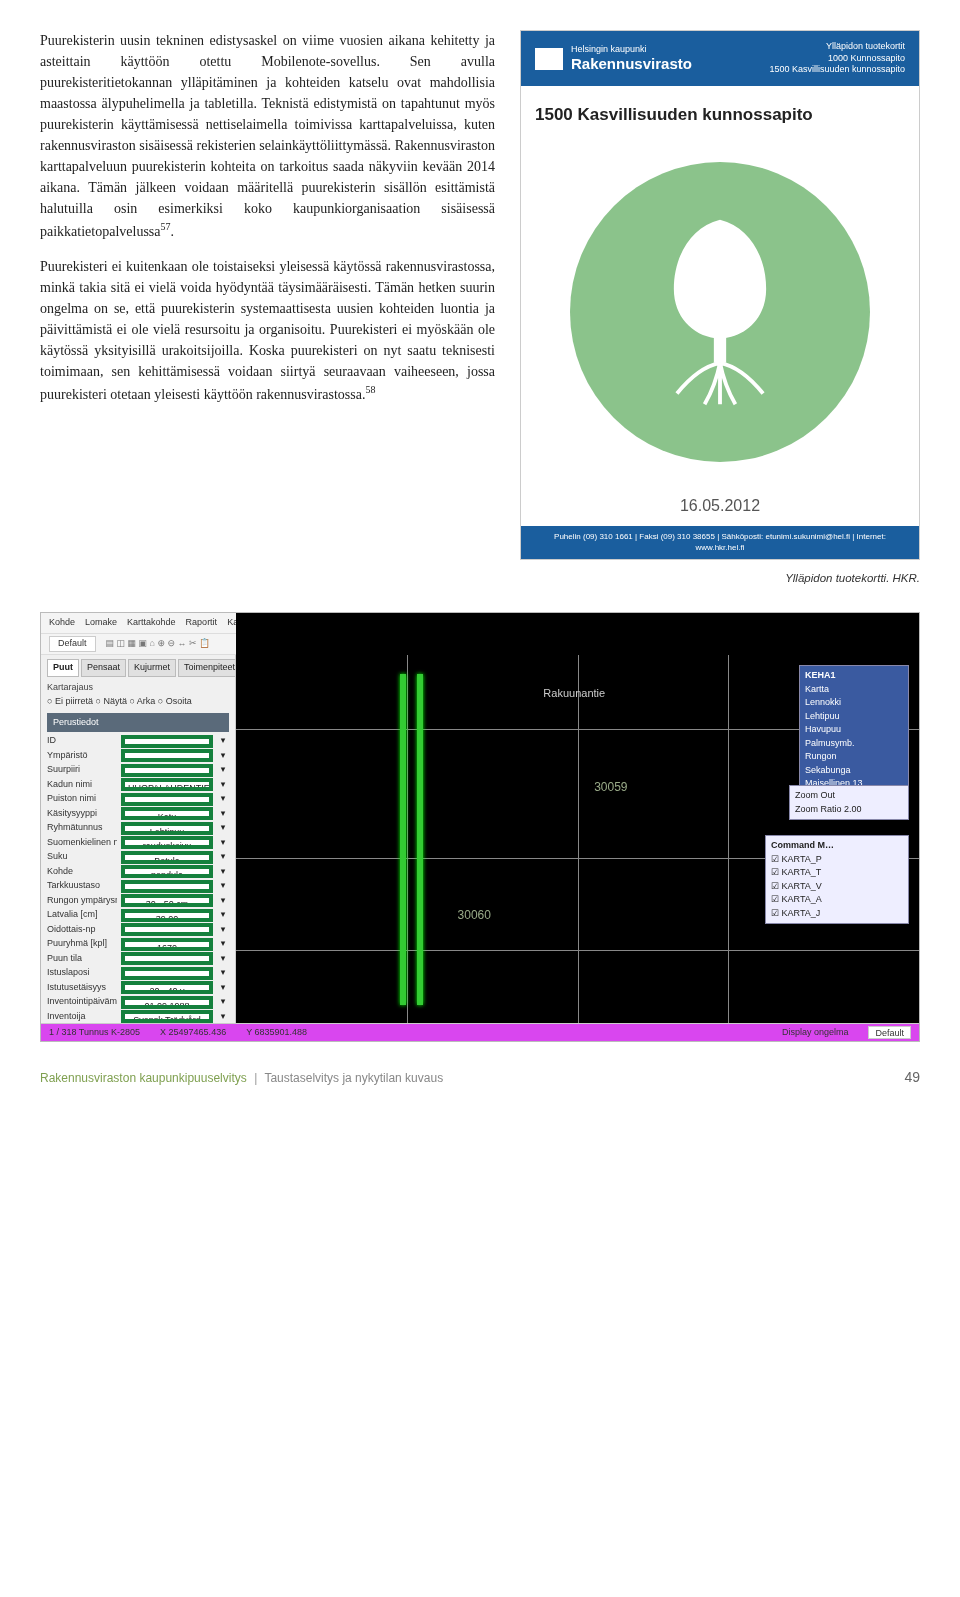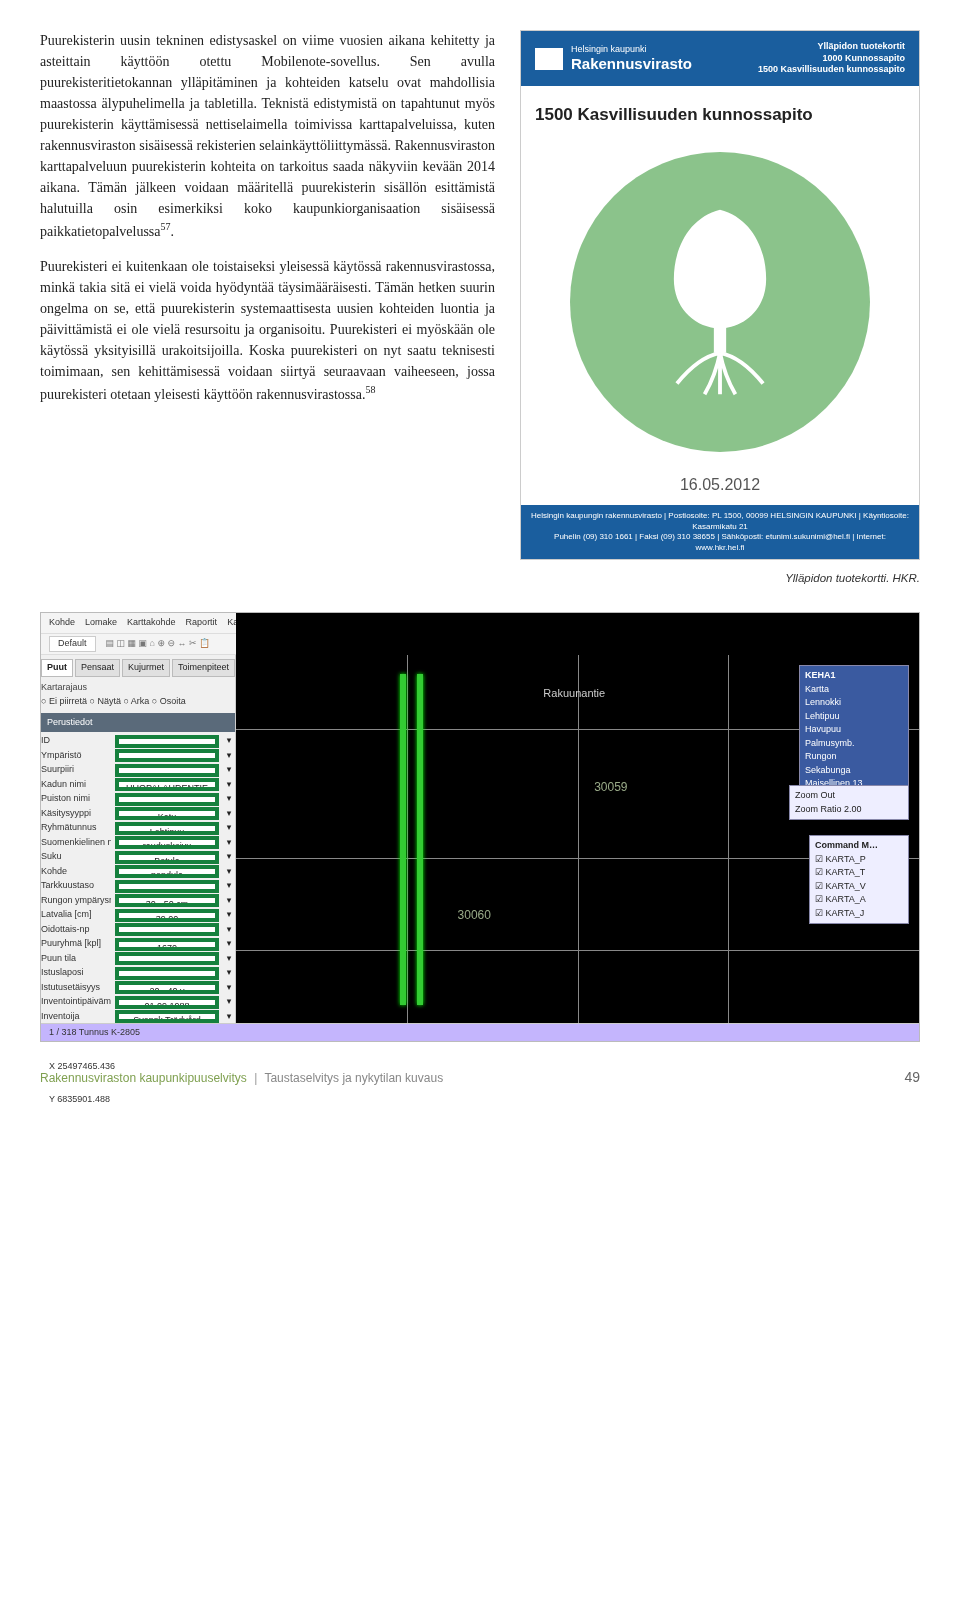--- a/index.html
+++ b/index.html
@@ -60,21 +60,20 @@
   .tk-left-text {
     font-size: 12px;
     line-height: 1.2;
   }
   .tk-left-text .l1 { font-size: 9px; }
   .tk-left-text .l2 { font-size: 15px; font-weight: bold; }
   .tk-right-text {
     font-size: 9px;
     text-align: right;
     line-height: 1.3;
-    font-weight: bold;
   }
   .tk-title {
     font-family: Arial, sans-serif;
     font-size: 17px;
     font-weight: bold;
     color: #222;
     padding: 16px 14px 6px 14px;
   }
   .tk-body {
     flex: 1;
@@ -127,21 +126,21 @@
     border: 1px solid #bbb;
     display: flex;
     font-family: Tahoma, Arial, sans-serif;
     font-size: 10px;
     position: relative;
   }
   .gis-sidebar {
     width: 195px;
     background: #f0f0f0;
     border-right: 1px solid #ccc;
-    padding: 4px 0;
+    padding: 4px 6px;
     overflow: hidden;
   }
   .gis-tabs {
     display: flex;
     gap: 2px;
     margin-bottom: 4px;
   }
   .gis-tab {
     background: #e0e0e0;
     border: 1px solid #bbb;
@@ -238,28 +237,27 @@
   .map-green-line {
     position: absolute;
     width: 6px;
     background: linear-gradient(to bottom, #3c3, #3c3);
     box-shadow: 0 0 4px #0f0;
   }
   .gis-statusbar {
     position: absolute;
     left: 0; right: 0; bottom: 0;
     height: 18px;
-    background: #c4b5fd;
+    background: #d946ef;
     border-top: 1px solid #ccc;
     font-size: 9px;
     color: #333;
     padding: 2px 8px;
     display: flex;
     gap: 20px;
-    flex-direction: column;
   }
   .gis-float-panel {
     position: absolute;
     background: #eef;
     border: 1px solid #88a;
     font-size: 9px;
     padding: 3px 5px;
   }
   .page-footer {
     display: flex;
@@ -309,21 +307,20 @@
         <div class="tk-circle">
           <svg class="tree-icon" viewBox="0 0 100 130">
             <path d="M50 5 C30 10 20 30 20 50 C20 68 32 80 47 82 L47 92 L53 92 L53 82 C68 80 80 68 80 50 C80 30 70 10 50 5 Z" fill="#fff"></path>
             <rect x="46" y="80" width="8" height="18" fill="#fff"></rect>
             <path d="M50 98 C40 100 30 108 22 118 M50 98 C60 100 70 108 78 118 M50 98 C48 108 44 118 40 125 M50 98 C52 108 56 118 60 125 M50 98 L50 125" stroke="#fff" stroke-width="2.5" fill="none"></path>
           </svg>
         </div>
       </div>
       <div class="tk-date">16.05.2012</div>
       <div class="tk-footer">
-        <div>Helsingin kaupungin rakennusvirasto | Postiosoite: PL 1500, 00099 HELSINGIN KAUPUNKI | Käyntiosoite: Kasarmikatu 21</div>
         <div>Puhelin (09) 310 1661 | Faksi (09) 310 38655 | Sähköposti: etunimi.sukunimi@hel.fi | Internet: www.hkr.hel.fi</div>
       </div>
     </div>
     <div class="caption">Ylläpidon tuotekortti. HKR.</div>
   </div>
 </div>
 
 <div class="wide-figure">
   <div class="gis-screenshot">
 
@@ -486,21 +483,21 @@
               <div>Palmusymb.</div>
               <div>Rungon</div>
               <div>Sekabunga</div>
               <div>Maisellinen 13</div>
             </div>
         </div>
         <div class="gis-float-panel" style="top:130px; right:10px; width:120px;">
           <div>Zoom Out</div>
           <div>Zoom Ratio  2.00</div>
         </div>
-        <div class="gis-float-panel" style="top:180px; right:10px; width:100px;">
+        <div class="gis-float-panel" style="top:180px; right:10px; width:144px;">
           <div style="font-weight:bold;">Command M…</div>
           <div id="gis-panel3-items">
               <div>☑ KARTA_P</div>
               <div>☑ KARTA_T</div>
               <div>☑ KARTA_V</div>
               <div>☑ KARTA_A</div>
               <div>☑ KARTA_J</div>
             </div>
         </div>
       </div>

